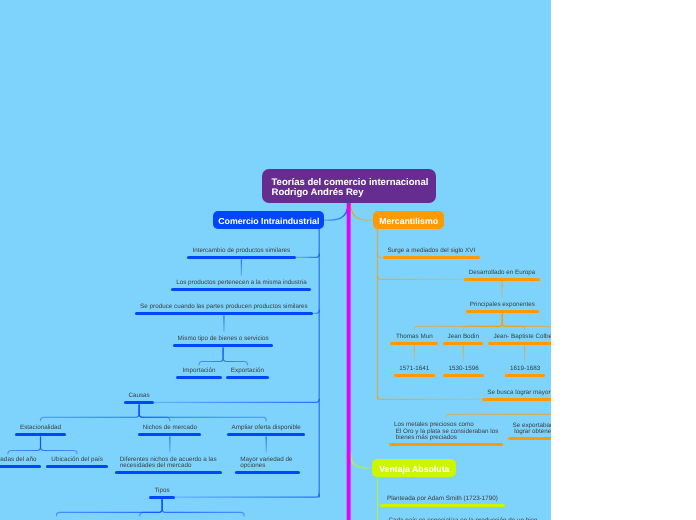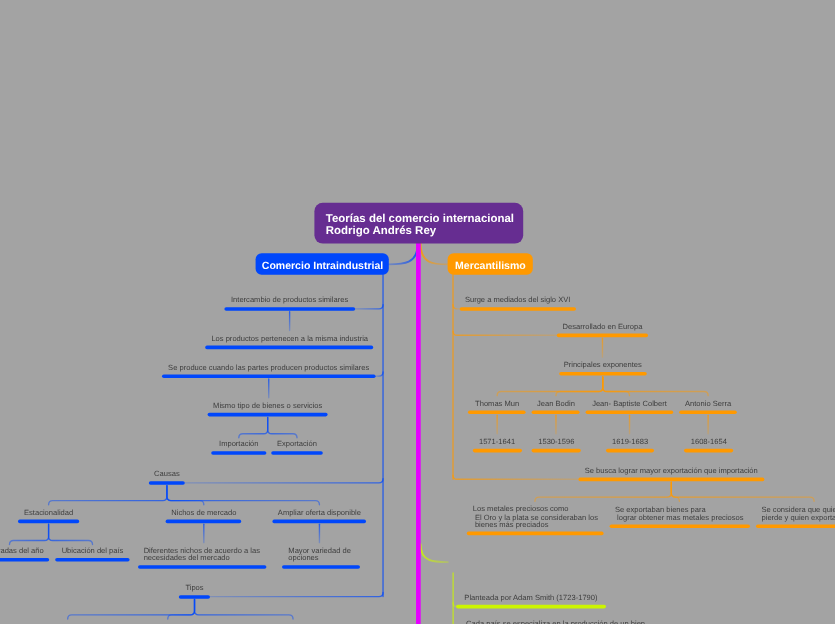--- a/index.html
+++ b/index.html
@@ -1,21 +1,21 @@
 <!DOCTYPE html>
 <html><head>
 <meta charset="utf-8">
 <title>Mapa mental</title>
 <style>
   html,body{margin:0;padding:0;background:#ffffff;}
   body{width:696px;height:520px;overflow:hidden;
        font-family:"Liberation Sans",sans-serif;
        -webkit-font-smoothing:antialiased;
        text-rendering:geometricPrecision;}
-  #canvas{position:relative;transform:translateZ(0);width:696px;height:520px;overflow:hidden;background:#a3a3a3;}
+  #canvas{position:relative;transform:translateZ(0);width:551px;height:520px;overflow:hidden;background:#7dd3fc;}
   svg#links{position:absolute;left:0;top:0;width:696px;height:520px;}
   .rootbox{position:absolute;border-radius:7px;box-sizing:border-box;
            display:flex;align-items:center;z-index:5;padding-left:10px;}
   .rootbox .lbl{font-weight:bold;color:#ffffff;font-size:9.55px;line-height:9.6px;padding-top:3.5px;
                 white-space:pre;}
   .bbox{position:absolute;border-radius:5px;box-sizing:border-box;
         display:flex;align-items:center;justify-content:center;z-index:5;}
   .bbox .lbl{font-weight:bold;color:#ffffff;font-size:8.75px;white-space:nowrap;line-height:8.75px;padding-top:2.8px;}
   .node{position:absolute;z-index:4;}
   .node .txt{position:absolute;left:0;bottom:4.3px;width:100%;
@@ -224,20 +224,23 @@
 <div class="rootbox" style="left: 261.5px; top: 169.4px; width: 174.7px; height: 33.2px; background: rgb(102, 45, 145);">
       <div class="lbl">Teorías del comercio internacional
 Rodrigo Andrés Rey</div>
     </div>
     <div class="bbox" style="left: 213.4px; top: 211.1px; width: 110.8px; height: 17.8px; background: rgb(0, 71, 251); text-align: center;">
       <div class="lbl">Comercio Intraindustrial</div>
     </div>
     <div class="bbox" style="left: 373.2px; top: 210.8px; width: 70.9px; height: 18.1px; background: rgb(255, 153, 0); text-align: right;">
       <div class="lbl">Mercantilismo</div>
     </div>
+    <div class="bbox" style="left: 372.3px; top: 459.3px; width: 84.1px; height: 18.1px; background: rgb(204, 245, 0);">
+      <div class="lbl">Ventaja Absoluta</div>
+    </div>
     <div class="node c" style="left: 186.9px; top: 245px; width: 108.9px; height: 13.9px;">
       <div class="txt">Intercambio de productos similares</div>
       <div class="ul" style="background: rgb(0, 71, 251);"></div>
     </div>
     <div class="node c" style="left: 171.4px; top: 277.05px; width: 140.1px; height: 13.9px;">
       <div class="txt">Los productos pertenecen a la misma industria</div>
       <div class="ul" style="background: rgb(0, 71, 251);"></div>
     </div>
     <div class="node c" style="left: 134.7px; top: 301.05px; width: 178.5px; height: 13.9px;">
       <div class="txt">Se produce cuando las partes producen productos similares</div>

